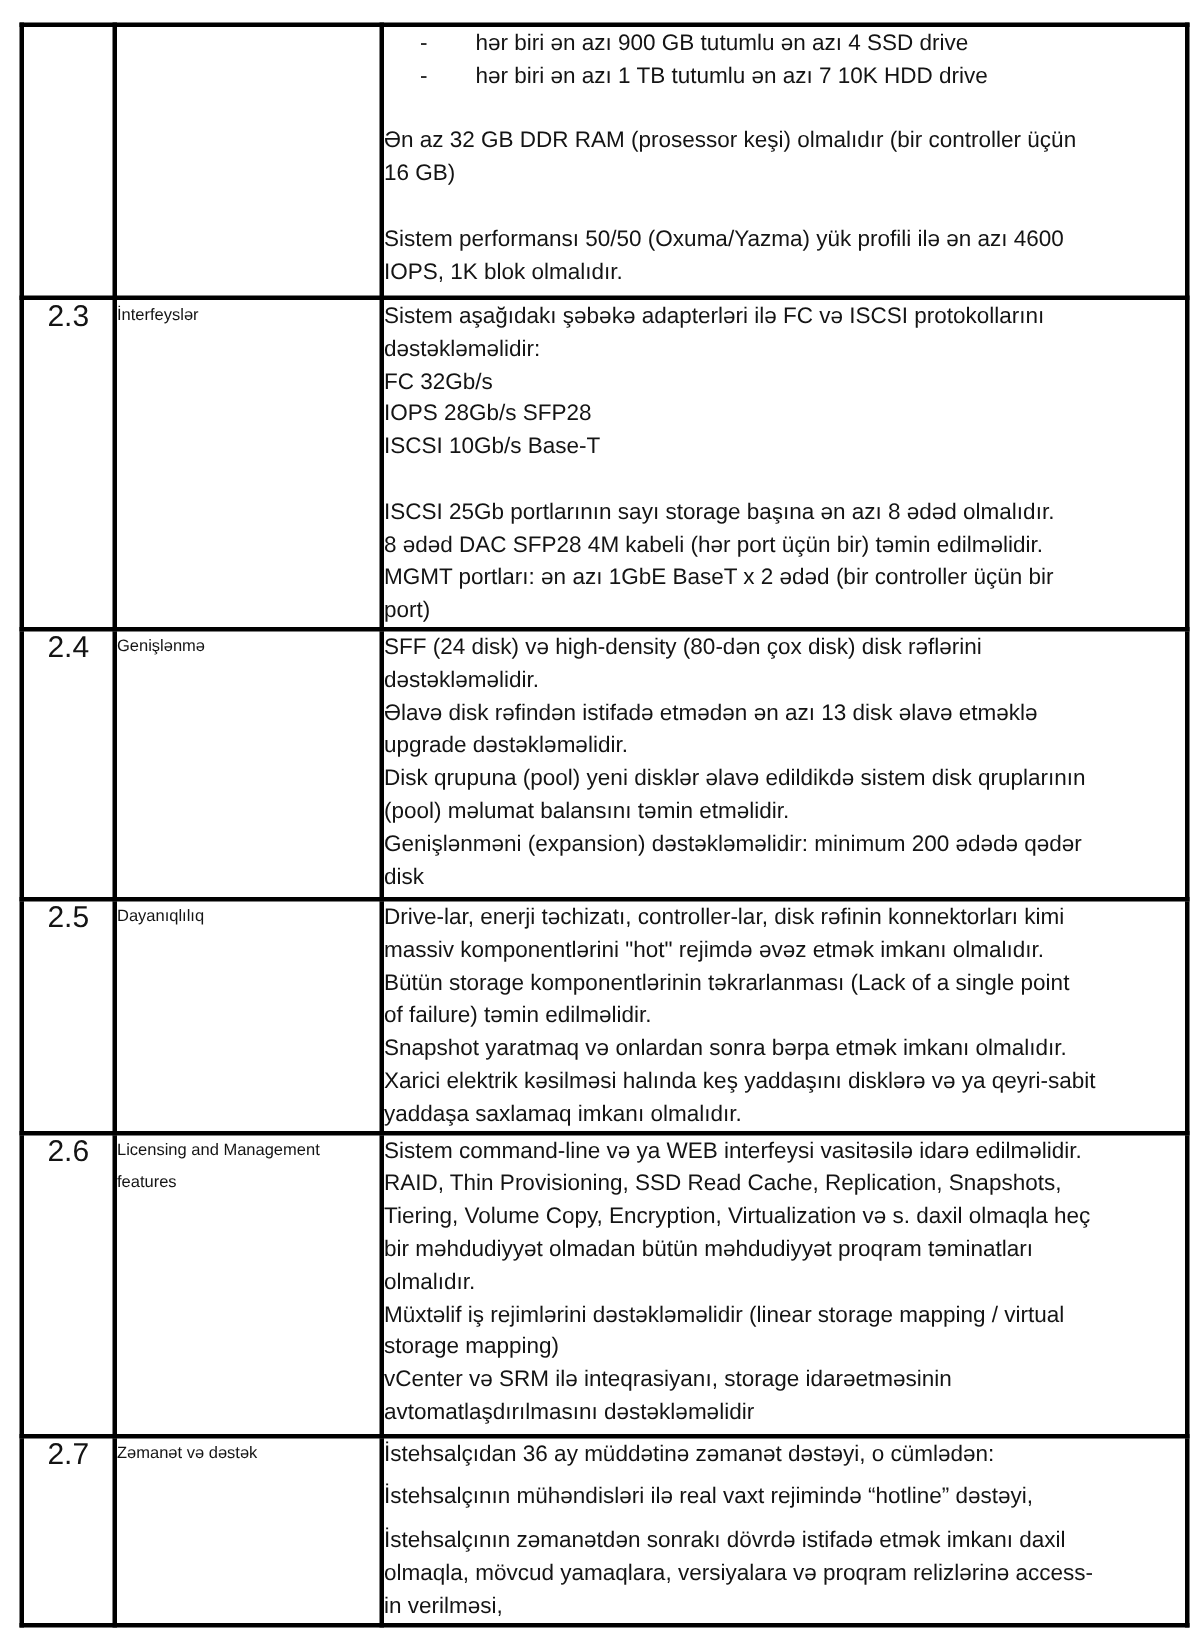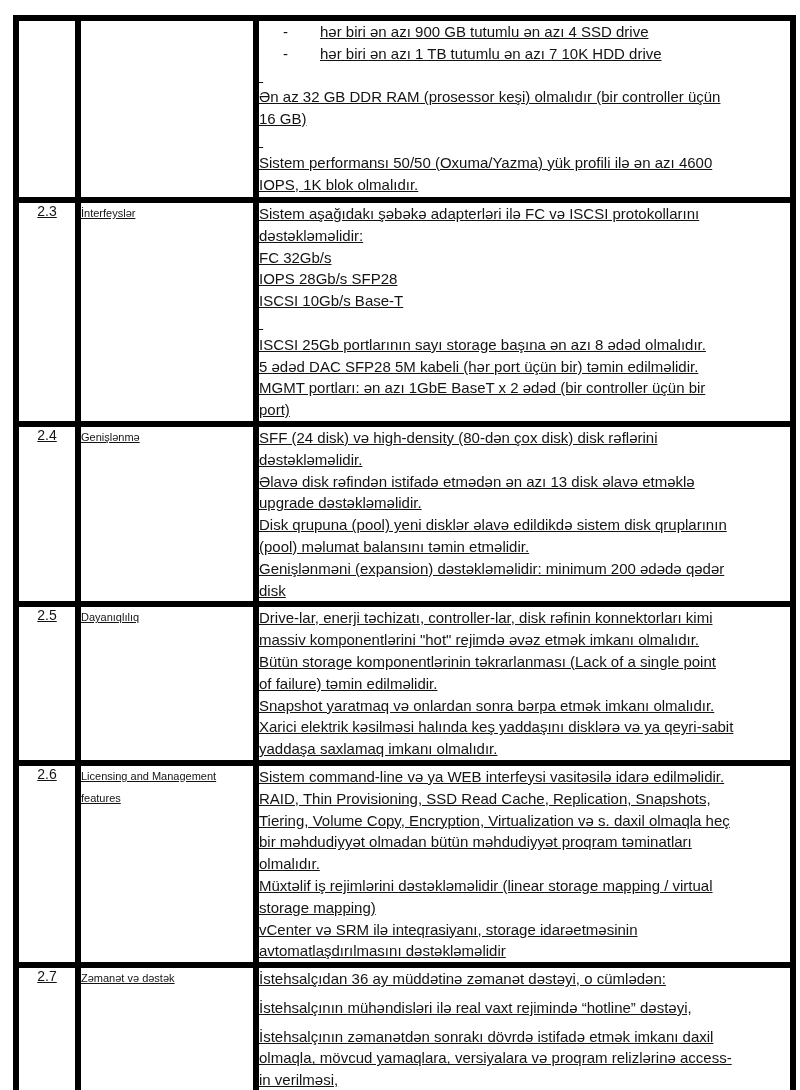--- a/index.html
+++ b/index.html
@@ -19,33 +19,32 @@
     position: absolute;
     left: 13px;
     top: 15px;
   }
   table.spec {
     border-collapse: collapse;
     table-layout: fixed;
     width: 777px;
   }
   table.spec td {
-    border: 6px solid #000000;
+    border: 3px solid #000000;
     vertical-align: top;
     padding: 0;
     overflow: hidden;
-    text-decoration: underline;
   }
   col.c-num   { width: 62px; }
   col.c-label { width: 178px; }
   col.c-desc  { width: 537px; }
 
   td.cell-num {
     text-align: center;
-    font-size: 14px;
+    font-size: 20px;
     padding-top: 3px;
   }
   td.cell-label {
     font-size: 11px;
     line-height: 21.8px;
     padding: 2px 6px 0 9px;
   }
   td.cell-desc {
     font-size: 15px;
     padding: 2px 4px 0 8px;
@@ -96,21 +95,21 @@
     <td class="cell-num">2.3</td>
     <td class="cell-label">İnterfeyslər</td>
     <td class="cell-desc">
             <div class="line">Sistem aşağıdakı şəbəkə adapterləri ilə FC və ISCSI protokollarını</div>
             <div class="line">dəstəkləməlidir:</div>
             <div class="line">FC 32Gb/s</div>
             <div class="line">IOPS 28Gb/s SFP28</div>
             <div class="line">ISCSI 10Gb/s Base-T</div>
             <div class="line blank">&nbsp;</div>
             <div class="line">ISCSI 25Gb portlarının sayı storage başına ən azı 8 ədəd olmalıdır.</div>
-            <div class="line">5 ədəd DAC SFP28 5M kabeli (hər port üçün bir) təmin edilməlidir.</div>
+            <div class="line">8 ədəd DAC SFP28 4M kabeli (hər port üçün bir) təmin edilməlidir.</div>
             <div class="line">MGMT portları: ən azı 1GbE BaseT x 2 ədəd (bir controller üçün bir</div>
             <div class="line">port)</div>
           </td>
   </tr>
 
   <tr style="height: 180px;">
     <td class="cell-num">2.4</td>
     <td class="cell-label">Genişlənmə</td>
     <td class="cell-desc">
             <div class="line">SFF (24 disk) və high-density (80-dən çox disk) disk rəflərini</div>

